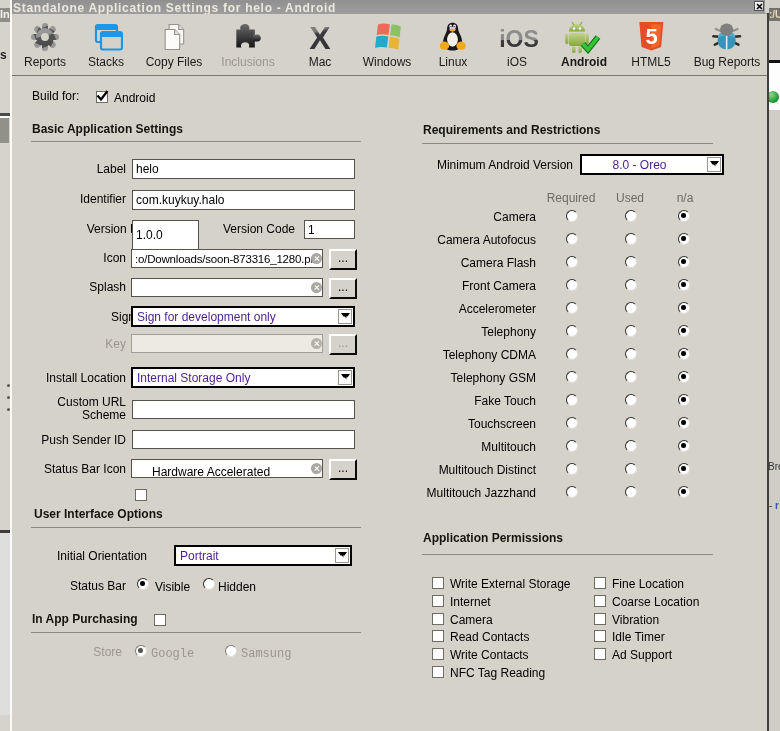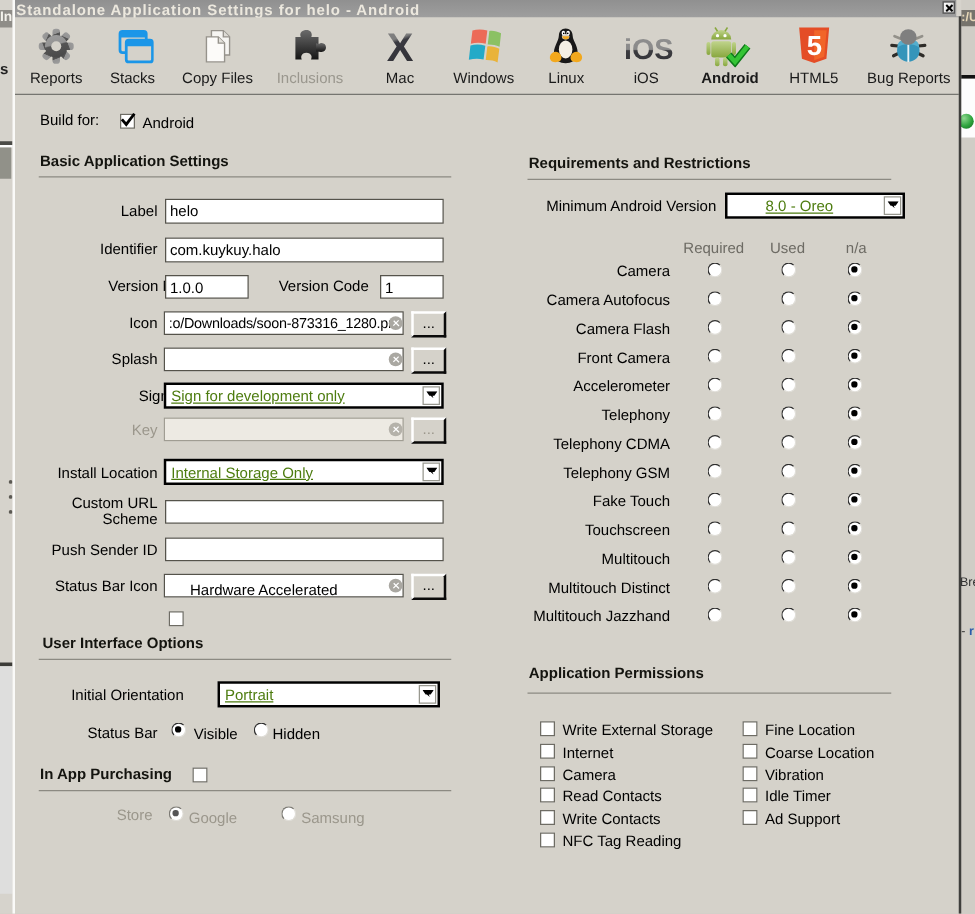--- a/index.html
+++ b/index.html
@@ -29,31 +29,31 @@
 .txt.dis{background:#edeae3;border-color:#a09d93;}
 .clearx{position:absolute;width:11px;height:11px;border-radius:50%;background:#aaa8a2;}
 .clearx:before{content:"";position:absolute;left:2.6px;top:4.8px;width:5.6px;height:1.4px;background:#fff;transform:rotate(45deg);}
 .clearx:after{content:"";position:absolute;left:2.6px;top:4.8px;width:5.6px;height:1.4px;background:#fff;transform:rotate(-45deg);}
 .clearx.dis{background:#b5b2aa;}
 .dotbtn{position:absolute;width:28px;height:21px;background:#d5d2ca;
   border-top:2px solid #fff;border-left:2px solid #fff;border-right:2px solid #0a0a0a;border-bottom:2px solid #0a0a0a;
   box-sizing:border-box;font-size:12px;color:#000;text-align:center;line-height:15px;}
 .dotbtn.dis{color:#9b978c;}
 .drop{position:absolute;background:#fff;border:2px solid #000;box-sizing:border-box;
-  font-size:12px;color:#4d7c0f;display:flex;align-items:center;padding-left:4px;text-decoration:underline;}
+  font-size:12px;color:#4c1d95;display:flex;align-items:center;padding-left:4px;}
 .droparrow{position:absolute;right:1px;top:1px;bottom:1px;width:14px;background:#fff;border:1px solid #98988f;box-sizing:border-box;}
 .droparrow svg{position:absolute;left:2px;top:50%;margin-top:-3.5px;}
 .cb{position:absolute;width:12px;height:12px;background:#fff;border:1px solid #6e6c64;box-sizing:border-box;}
 .radio{position:absolute;width:12px;height:12px;border-radius:50%;background:#fff;
   border:1.5px solid;border-color:#2e2e2e #e0ded8 #e0ded8 #2e2e2e;box-sizing:border-box;}
 .radio.on:after{content:"";position:absolute;left:2.2px;top:2.2px;width:4.5px;height:4.5px;border-radius:50%;background:#000;}
 .radio.dis{border-color:#7c7a74 #e0ded8 #e0ded8 #7c7a74;}
 .radio.dis:after{background:#555;}
 .lab{position:absolute;font-size:12px;color:#000;white-space:nowrap;}
-.lab.dis{color:#9b978c;}
+.lab.dis{color:#9b978c;font-family:Liberation Mono, monospace;}
 .lab.gray{color:#6d6b64;}
 </style>
 </head>
 <body>
 
 <div class="abs" style="left:0;top:0;width:11px;height:731px;background:#d6d3cc;"></div>
 <div class="abs" style="left:0;top:8px;width:10px;height:14px;background:#8f8d88;color:#f4f2ec;font-weight:bold;font-size:11px;line-height:13px;">In</div>
 <div class="abs" style="left:0;top:48px;width:9px;height:14px;color:#222;font-weight:bold;font-size:12px;">s</div>
 <div class="abs" style="left:0;top:113px;width:10px;height:3px;background:#4a4a46;"></div>
 <div class="abs" style="left:0;top:116px;width:10px;height:2px;background:#fcfcfc;"></div>
@@ -289,21 +289,21 @@
     <div class="hdg" style="left:21px;top:122px;">Basic Application Settings</div>
     <div class="rule" style="left:20px;top:141px;width:330px;"></div>
 
     <div class="flabel" style="left:0;width:115px;top:162px;">Label</div>
     <div class="txt" style="left:121px;top:159px;width:223px;height:20px;">helo</div>
 
     <div class="flabel" style="left:0;width:115px;top:192px;">Identifier</div>
     <div class="txt" style="left:121px;top:190px;width:223px;height:20px;">com.kuykuy.halo</div>
 
     <div class="flabel" style="left:0;width:115px;top:222px;margin-left:36px;">Version Name</div>
-    <div class="txt" style="left:121px;top:220px;width:67px;height:19px;">1.0.0</div>
+    <div class="txt" style="left:121px;top:220px;width:67px;height:30px;">1.0.0</div>
     <div class="flabel" style="left:150px;width:134px;top:222px;">Version Code</div>
     <div class="txt" style="left:293px;top:220px;width:51px;height:19px;">1</div>
 
     <div class="flabel" style="left:0;width:115px;top:251px;">Icon</div>
     <div class="txt" style="left:120px;top:249px;width:192px;height:19px;font-size:11.5px;letter-spacing:-0.2px;">:o/Downloads/soon-873316_1280.pn</div>
     <div class="clearx" style="left:300px;top:253px;"></div>
     <div class="dotbtn" style="left:318px;top:249px;">...</div>
 
     <div class="flabel" style="left:0;width:115px;top:280px;">Splash</div>
     <div class="txt" style="left:120px;top:278px;width:192px;height:19px;"></div>

